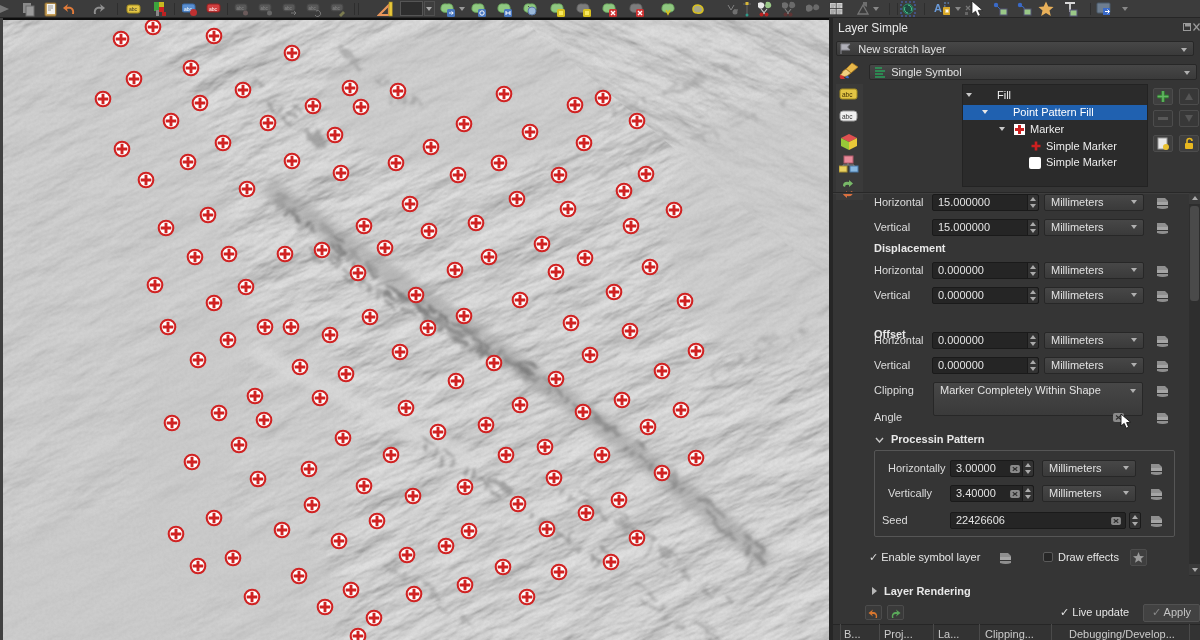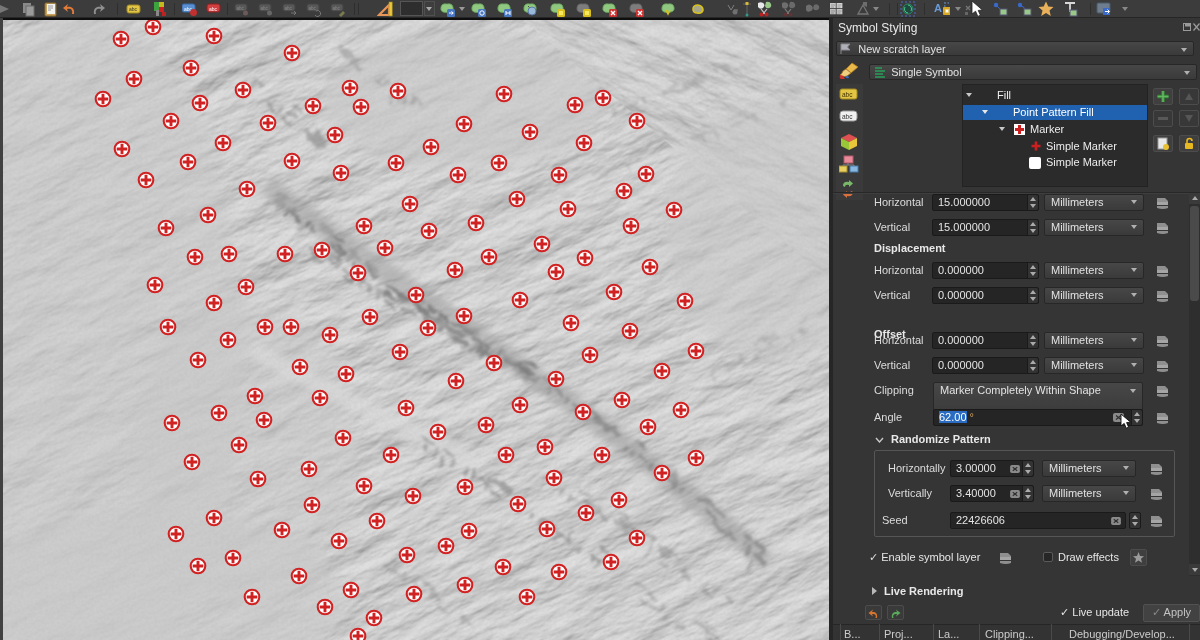--- a/index.html
+++ b/index.html
@@ -799,21 +799,21 @@
 <use href="#mk" x="348" y="570"></use>
 <use href="#mk" x="371" y="598"></use>
 <use href="#mk" x="374" y="501"></use>
 <use href="#mk" x="616" y="480"></use>
 <use href="#mk" x="355" y="616"></use>
 </g>
 </svg></div>
 <div id="lstrip" class="ab"></div>
 <div id="divider" class="ab"></div>
 <div id="panel" class="ab">
-<div class="ab" style="left:5px;top:3px;color:#e8e8e8;font-size:12px">Symbol Styling</div>
+<div class="ab" style="left:5px;top:3px;color:#e8e8e8;font-size:12px">Layer Simple</div>
 <svg class="ab" style="left:350px;top:5px" width="17" height="8" viewBox="0 0 17 8">
       <rect x="0.5" y="0.5" width="7" height="7" fill="none" stroke="#9a9a9a"></rect>
       <rect x="2" y="0.5" width="5.5" height="3" fill="#9a9a9a"></rect>
       <path d="M10.5 0.5 l6 7 M16.5 0.5 l-6 7" stroke="#9a9a9a" stroke-width="1.2"></path>
     </svg>
 <div class="combo" style="left:3px;top:23px;width:358px;height:15px">&nbsp;&nbsp;&nbsp;&nbsp;&nbsp;New scratch layer<div class="ca" style="top:6px"></div></div>
 <svg class="ab" style="left:7px;top:25px" width="13" height="11" viewBox="0 0 13 11">
       <path d="M1 1 v10 M1 1 h9 l-2.5 3 2.5 3 h-9" fill="#b0b0b8" stroke="#8a8a92"></path>
     </svg>
 <div class="ab" style="left:3px;top:66px;width:27px;height:116px;background:#3a3a3a"></div>
@@ -958,40 +958,36 @@
       <path d="M3 10 h11 v2 q-5 2 -11 0 Z" fill="#8f8f8f"></path>
     </svg>
 <div class="lbl" style="left:41px;top:366px">Clipping</div>
 <div class="combo" style="left:100px;top:364px;width:210px;height:34px;line-height:15px">Marker Completely Within Shape<div class="ca" style="top:6px"></div></div>
 <svg class="dd" style="left:321px;top:366px" width="17" height="14" viewBox="0 0 17 14">
       <path d="M3 2 h8 l3 3 v2 h-11 Z" fill="#8f8f8f"></path>
       <path d="M3 6 h11 v3 h-11 Z" fill="#a5a5a5"></path>
       <path d="M3 10 h11 v2 q-5 2 -11 0 Z" fill="#8f8f8f"></path>
     </svg>
 <div class="lbl" style="left:41px;top:393px">Angle</div>
-<div class="spin" style="left:100px;top:391px;width:210px;height:17px;line-height:15px"><span style="background:#2a6cc2;color:#fff">62.00</span> <span style="color:#d0a060">°</span><div class="arr">
-        <div class="ua"></div>
-        <div class="da"></div>
-      </div></div>
 <svg class="ab" style="left:280px;top:395px" width="11" height="9" viewBox="0 0 11 9">
       <rect width="11" height="9" rx="2" fill="#8a8a8a"></rect>
       <path d="M3 2.5 l5 4 M8 2.5 l-5 4" stroke="#2e2e2e" stroke-width="1.2"></path>
     </svg>
 <svg class="dd" style="left:321px;top:393px" width="17" height="14" viewBox="0 0 17 14">
       <path d="M3 2 h8 l3 3 v2 h-11 Z" fill="#8f8f8f"></path>
       <path d="M3 6 h11 v3 h-11 Z" fill="#a5a5a5"></path>
       <path d="M3 10 h11 v2 q-5 2 -11 0 Z" fill="#8f8f8f"></path>
     </svg>
 <svg class="ab" style="left:287px;top:395px;z-index:9" width="12" height="17" viewBox="0 0 12 17">
       <path d="M1 1 L1 13 L4.2 10.4 L6.2 15.2 L8.6 14.2 L6.6 9.6 L10.6 9.2 Z" fill="#fff" stroke="#111" stroke-width="0.9"></path>
     </svg>
 <svg class="ab" style="left:42px;top:419px" width="9" height="6" viewBox="0 0 9 6">
       <path d="M1 1 L4.5 5 L8 1" fill="none" stroke="#c8c8c8" stroke-width="1.4"></path>
     </svg>
-<div class="hdr" style="left:58px;top:415px">Randomize Pattern</div>
+<div class="hdr" style="left:58px;top:415px">Processin Pattern</div>
 <div class="ab" style="left:41px;top:432px;width:301px;height:87px;border:1px solid #565656;border-radius:2px"></div>
 <div class="lbl" style="left:55px;top:444px">Horizontally</div>
 <div class="spin" style="left:117px;top:442px;width:84px;height:17px;line-height:15px;overflow:hidden">3.00000<svg class="ab" style="right:13px;top:4px;position:absolute" width="10" height="8" viewBox="0 0 11 9">
         <rect width="11" height="9" rx="2" fill="#8a8a8a"></rect>
         <path d="M3 2.5 l5 4 M8 2.5 l-5 4" stroke="#2e2e2e" stroke-width="1.2"></path>
       </svg><div class="arr">
         <div class="ua"></div>
         <div class="da"></div>
       </div></div>
 <div class="combo" style="left:209px;top:442px;width:94px;height:17px;line-height:15px">Millimeters<div class="ca" style="top:5px"></div></div>
@@ -1033,21 +1029,21 @@
       <path d="M3 2 h8 l3 3 v2 h-11 Z" fill="#8f8f8f"></path>
       <path d="M3 6 h11 v3 h-11 Z" fill="#a5a5a5"></path>
       <path d="M3 10 h11 v2 q-5 2 -11 0 Z" fill="#8f8f8f"></path>
     </svg>
 <div class="ab" style="left:210px;top:534px;width:10px;height:10px;background:#262626;border:1px solid #5a5a5a;border-radius:2px"></div>
 <div class="chk" style="left:225px;top:533px">Draw effects</div>
 <div class="ab" style="left:297px;top:531px;width:17px;height:17px;background:#3f3f3f;border:1px solid #4c4c4c;border-radius:2px"><svg width="15" height="15" viewBox="0 0 15 15">
         <path d="M7.5 2 L9 6 L13 6.3 L10 8.8 L11 12.8 L7.5 10.4 L4 12.8 L5 8.8 L2 6.3 L6 6 Z" fill="#9a9a9a"></path>
       </svg></div>
 <div class="ab" style="left:39px;top:569px;width:0;height:0;border-top:4px solid transparent;border-bottom:4px solid transparent;border-left:5px solid #b8b8b8"></div>
-<div class="hdr" style="left:51px;top:567px">Live Rendering</div>
+<div class="hdr" style="left:51px;top:567px">Layer Rendering</div>
 <div class="ab" style="left:32px;top:587px;width:17px;height:15px;background:#3a3a3a;border:1px solid #4c4c4c;border-radius:2px"><svg width="15" height="13" viewBox="0 0 15 13">
         <path d="M11 11 C12 6 9 4.5 6 5 L7 2.5 L2.5 6 L7 9.5 L6 7 C9 6.5 10.5 8 9.5 11 Z" fill="#d8762e"></path>
       </svg></div>
 <div class="ab" style="left:54px;top:587px;width:17px;height:15px;background:#3a3a3a;border:1px solid #4c4c4c;border-radius:2px"><svg width="15" height="13" viewBox="0 0 15 13">
         <path d="M4 11 C3 6 6 4.5 9 5 L8 2.5 L12.5 6 L8 9.5 L9 7 C6 6.5 4.5 8 5.5 11 Z" fill="#5aa85a"></path>
       </svg></div>
 <div class="chk" style="left:227px;top:588px"><span>✓</span> Live update</div>
 <div class="ab" style="left:310px;top:586px;width:57px;height:18px;background:#424242;border:1px solid #515151;border-radius:2px;color:#c4c4c4;font-size:11px;text-align:center;line-height:15px"><span style="color:#8a8a8a">✓</span> Apply</div>
 <div class="ab" style="left:356px;top:175px;width:11px;height:383px;background:#2e2e2e"></div>
 <div class="ab" style="left:356px;top:175px;width:11px;height:11px;background:#3a3a3a">

